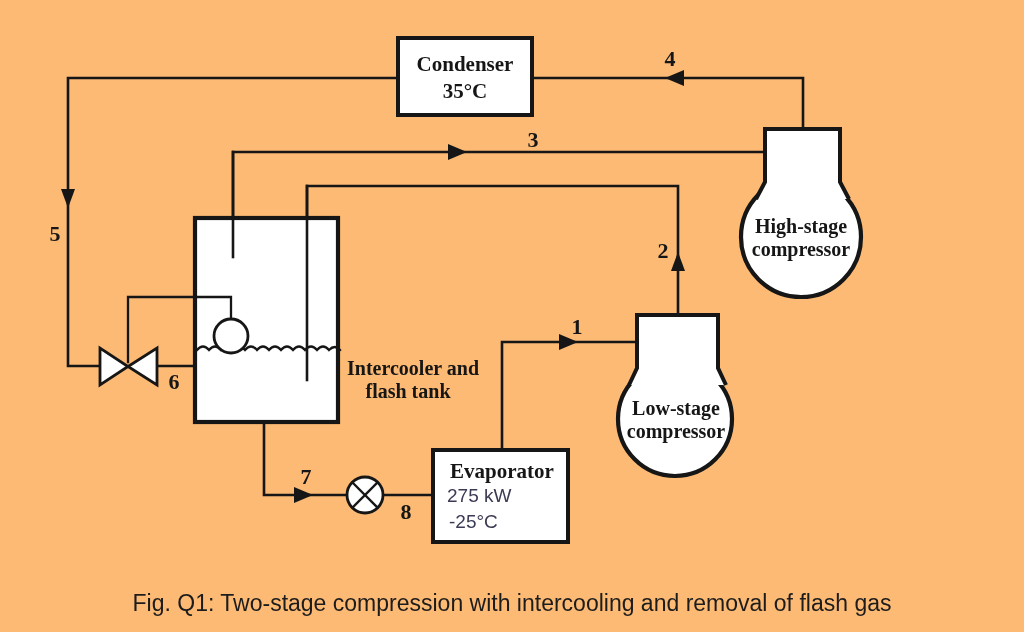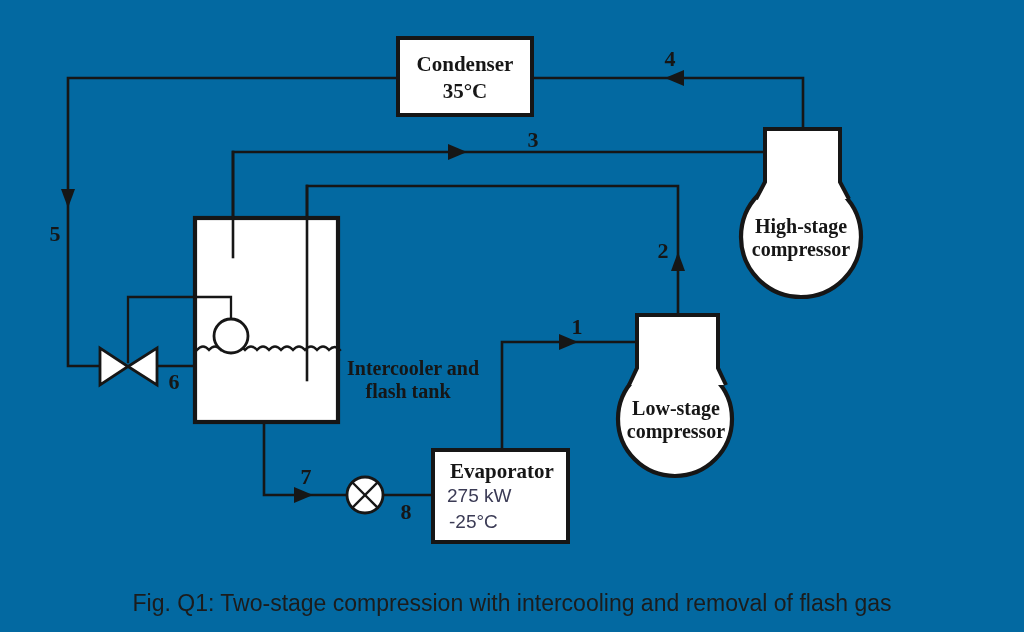--- a/index.html
+++ b/index.html
@@ -4,21 +4,21 @@
 <style>
   html, body {
     margin: 0;
     padding: 0;
     background: #ffffff;
   }
   .page {
     position: relative;
     width: 1024px;
     height: 632px;
-    background: #0369a1;
+    background: #fdba74;
     overflow: hidden;
   }
   svg { display: block; }
 
   
   .pipe   { stroke: #161616; fill: none; stroke-width: 2.6; stroke-linecap: square; }
   .pipe-thin { stroke: #161616; fill: none; stroke-width: 2.3; stroke-linecap: square; }
   .boxline { stroke: #161616; fill: #ffffff; stroke-width: 4; }
   .vessel  { stroke: #161616; fill: #ffffff; stroke-width: 4.2; }
   .neck-fill { fill: #ffffff; stroke: none; }

